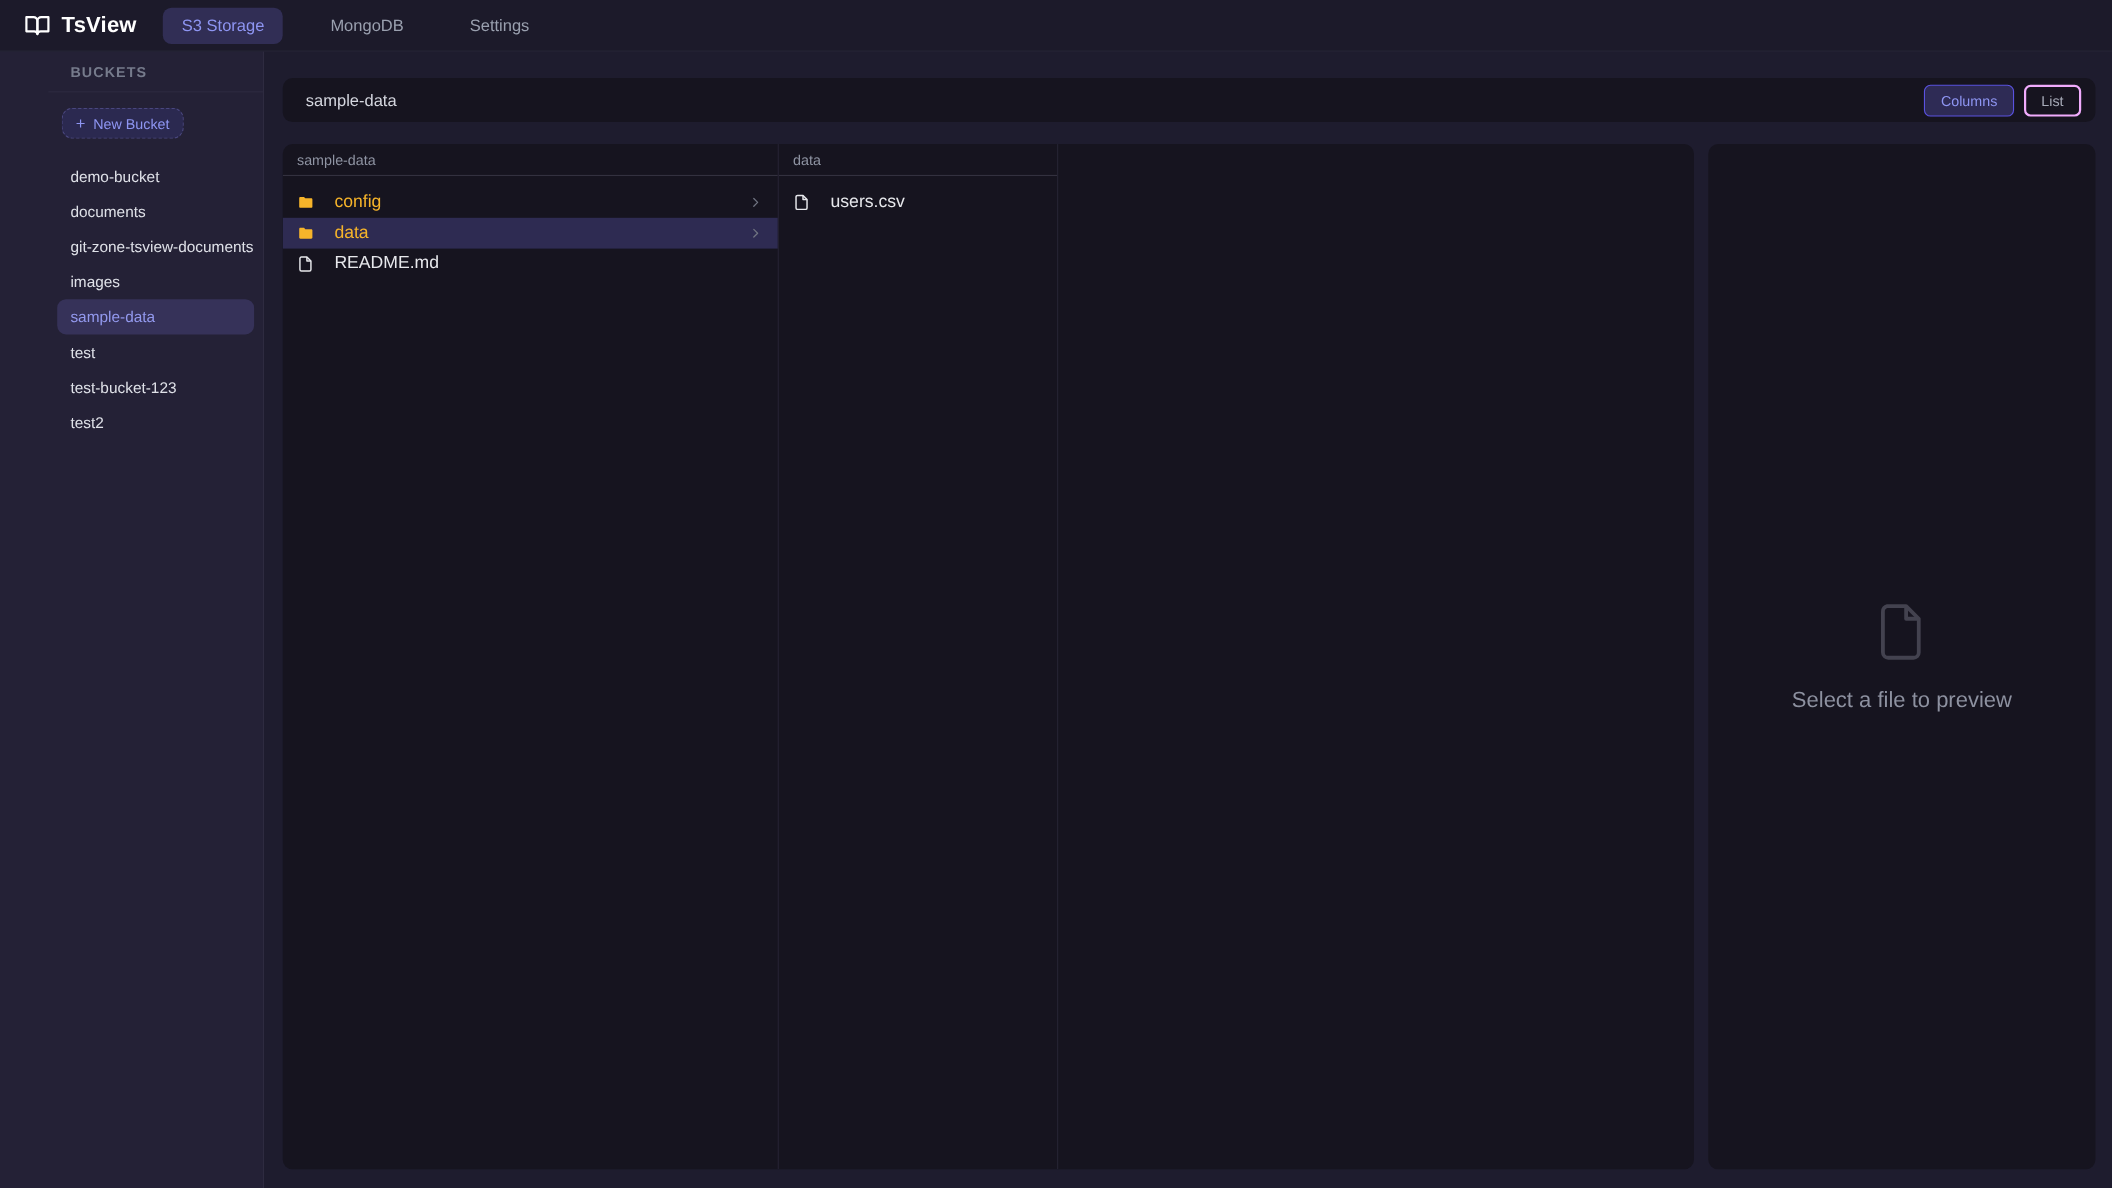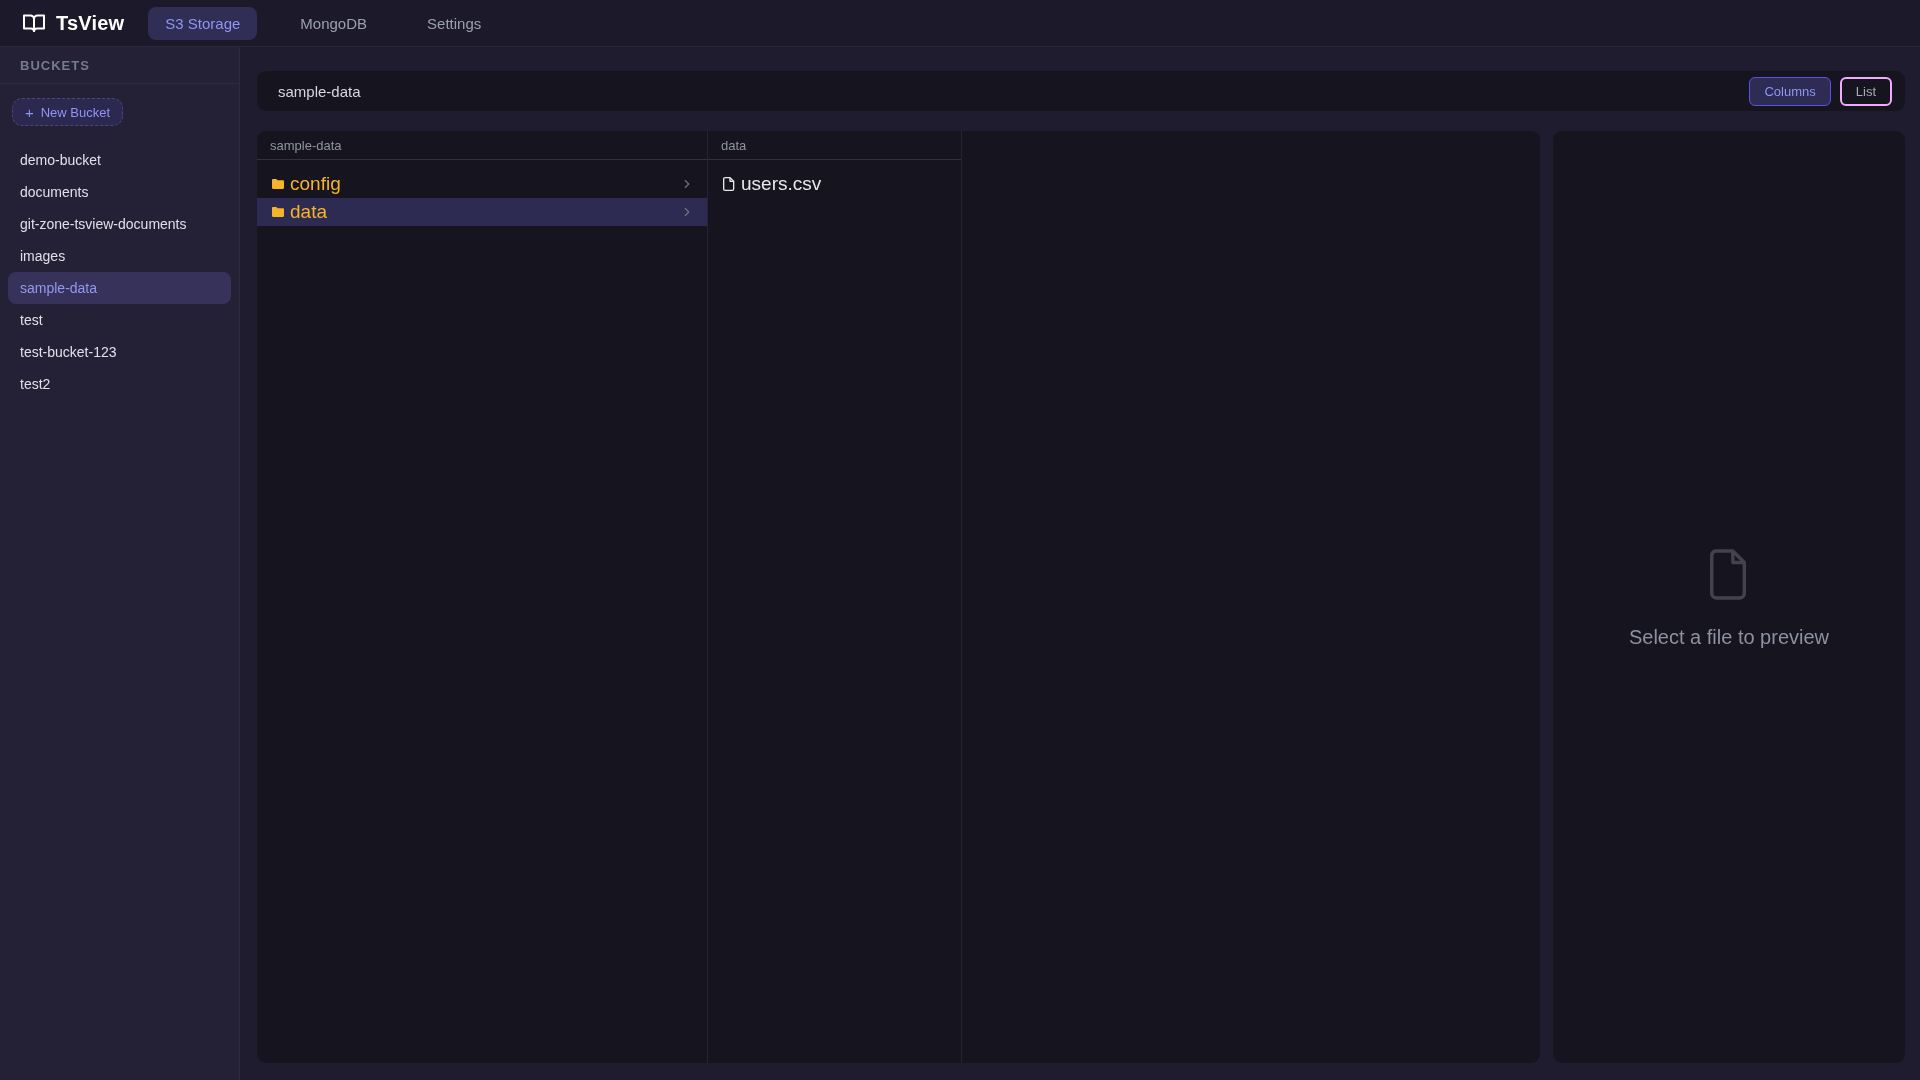--- a/index.html
+++ b/index.html
@@ -40,20 +40,21 @@
   .layout { display: flex; height: 1033px; }
 
   
   .sidebar {
     width: 240px;
     background: #242136;
     border-right: 1px solid #2e2b40;
     display: flex;
     flex-direction: column;
     flex-shrink: 0;
+    padding-left: 44px;
   }
   .sidebar-header {
     height: 37px;
     display: flex; align-items: center;
     padding: 0 20px;
     border-bottom: 1px solid #2e2b40;
   }
   .sidebar-header-label {
     font-size: 13px; font-weight: bold; color: #767b8c; letter-spacing: 1px;
   }
@@ -134,23 +135,23 @@
     padding: 0 13px;
     font-size: 13px;
     color: #8f94a3;
     border-bottom: 1px solid #33313f;
   }
   .column-body { padding-top: 10px; }
   .entry-row {
     height: 28px;
     display: flex; align-items: center;
     padding: 0 13px;
-    gap: 4px;
-    cursor: pointer;
-    font-size: 19px;
+    gap: 18px;
+    cursor: pointer;
+    font-size: 16px;
     justify-content: flex-end;
   }
   .entry-row.selected { background: #2e2b52; }
   .entry-row .entry-icon { width: 16px; height: 16px; flex-shrink: 0; display: flex; }
   .entry-row .entry-icon svg { width: 16px; height: 16px; }
   .entry-row.folder .entry-name { color: #f6b42a; }
   .entry-row.file .entry-name { color: #e7e8ec; }
   .entry-row .spacer { flex: 1; }
   .entry-row .chevron { width: 14px; height: 14px; color: #6f7380; display: flex; }
   .entry-row .chevron svg { width: 14px; height: 14px; }
@@ -255,20 +256,30 @@
               <span class="entry-name">data</span>
               <span class="spacer"></span>
               <span class="chevron">
                 <svg viewBox="0 0 24 24" fill="none" stroke="currentColor" stroke-width="2" stroke-linecap="round" stroke-linejoin="round">
                     <polyline points="9 6 15 12 9 18"></polyline>
                   </svg>
               </span>
             </div>
 
 
+            <div class="entry-row file">
+              <span class="entry-icon file-glyph">
+                <svg viewBox="0 0 24 24" fill="none" stroke="currentColor" stroke-width="2" stroke-linejoin="round">
+                    <path d="M6 2.5h7.5L19 8v11.5a2 2 0 0 1-2 2H6a2 2 0 0 1-2-2v-15a2 2 0 0 1 2-2z"></path>
+                    <path d="M13.5 2.5V8H19"></path>
+                  </svg>
+              </span>
+              <span class="entry-name">README.md</span>
+              <span class="spacer"></span>
+            </div>
 
           </div>
         </div>
 
         <div class="miller-column col-2">
           <div class="column-header">data</div>
           <div class="column-body">
 
             <div class="entry-row file">
               <span class="entry-icon file-glyph">

